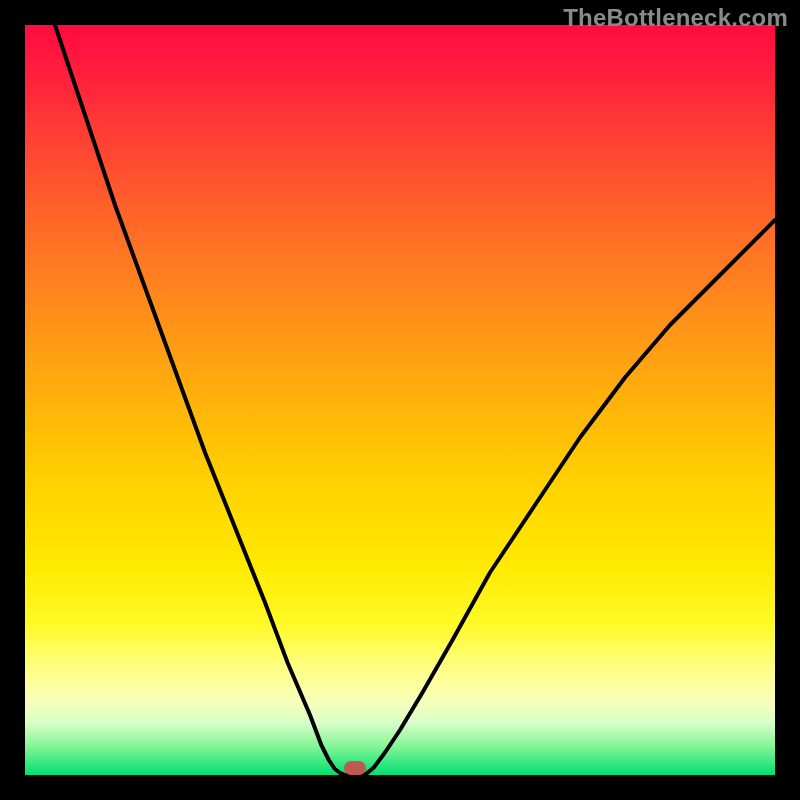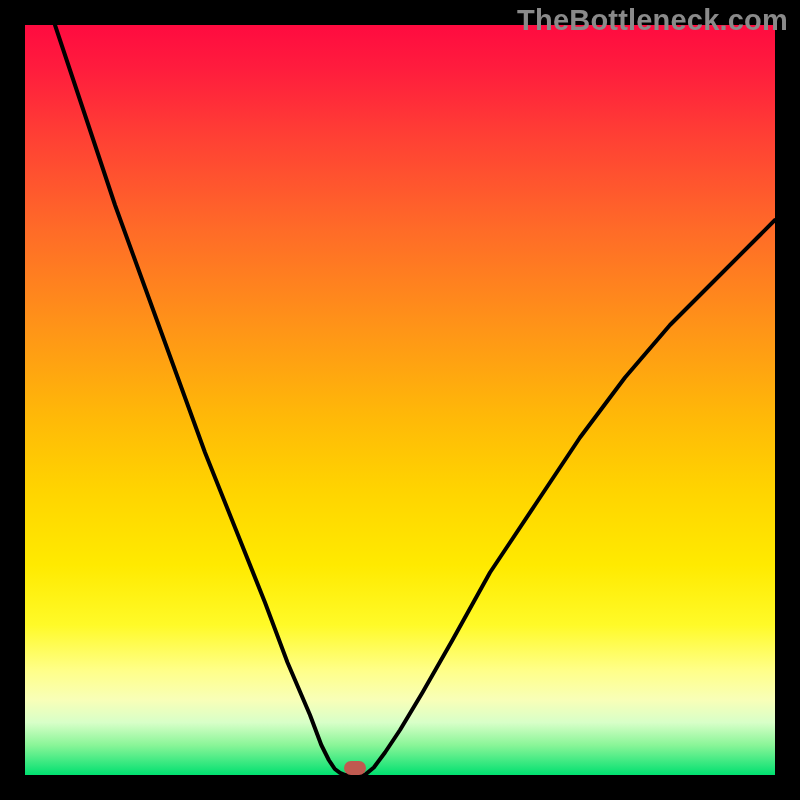--- a/index.html
+++ b/index.html
@@ -38,21 +38,21 @@
       #f8ffb8 90%,
       #d8ffc8 93%,
       #8af598 96%,
       #00e070 100%);
   }
   .watermark {
     position: absolute;
     top: 4px;
     right: 12px;
     font-family: Arial, Helvetica, sans-serif;
-    font-size: 29px;
+    font-size: 24px;
     font-weight: 600;
     color: #8a8a8a;
     letter-spacing: 0.2px;
     user-select: none;
   }
   svg.curve {
     position: absolute;
     left: 0;
     top: 0;
     width: 750px;

